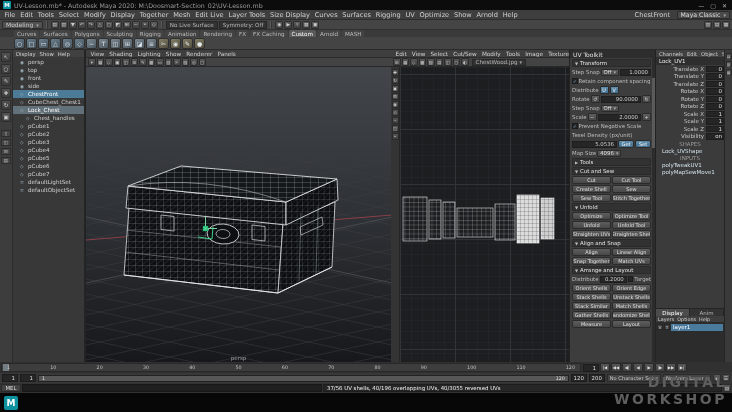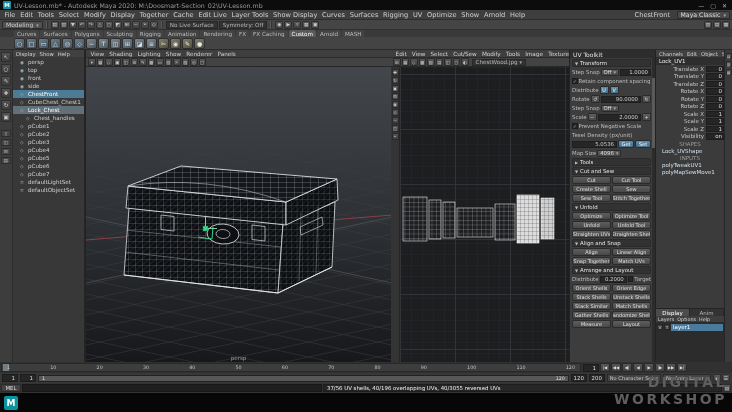--- a/index.html
+++ b/index.html
@@ -211,24 +211,24 @@
   <div id="menubar">
     <div id="menus">
 
     <span class="menu-item">File</span>
         <span class="menu-item">Edit</span>
         <span class="menu-item">Tools</span>
         <span class="menu-item">Select</span>
         <span class="menu-item">Modify</span>
         <span class="menu-item">Display</span>
         <span class="menu-item">Together</span>
-        <span class="menu-item">Cache</span>
+        <span class="menu-item">Mesh</span>
         <span class="menu-item">Edit Live</span>
         <span class="menu-item">Layer Tools</span>
-        <span class="menu-item">Show Display</span>
+        <span class="menu-item">Size Display</span>
         <span class="menu-item">Curves</span>
         <span class="menu-item">Surfaces</span>
         <span class="menu-item">Rigging</span>
         <span class="menu-item">UV</span>
         <span class="menu-item">Optimize</span>
         <span class="menu-item">Show</span>
         <span class="menu-item">Arnold</span>
         <span class="menu-item">Help</span>
       </div>
     <div id="menubar-right">

